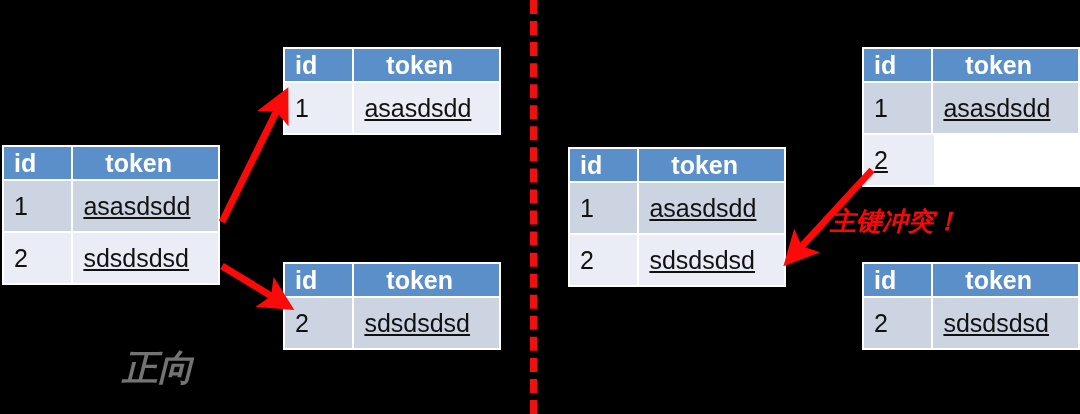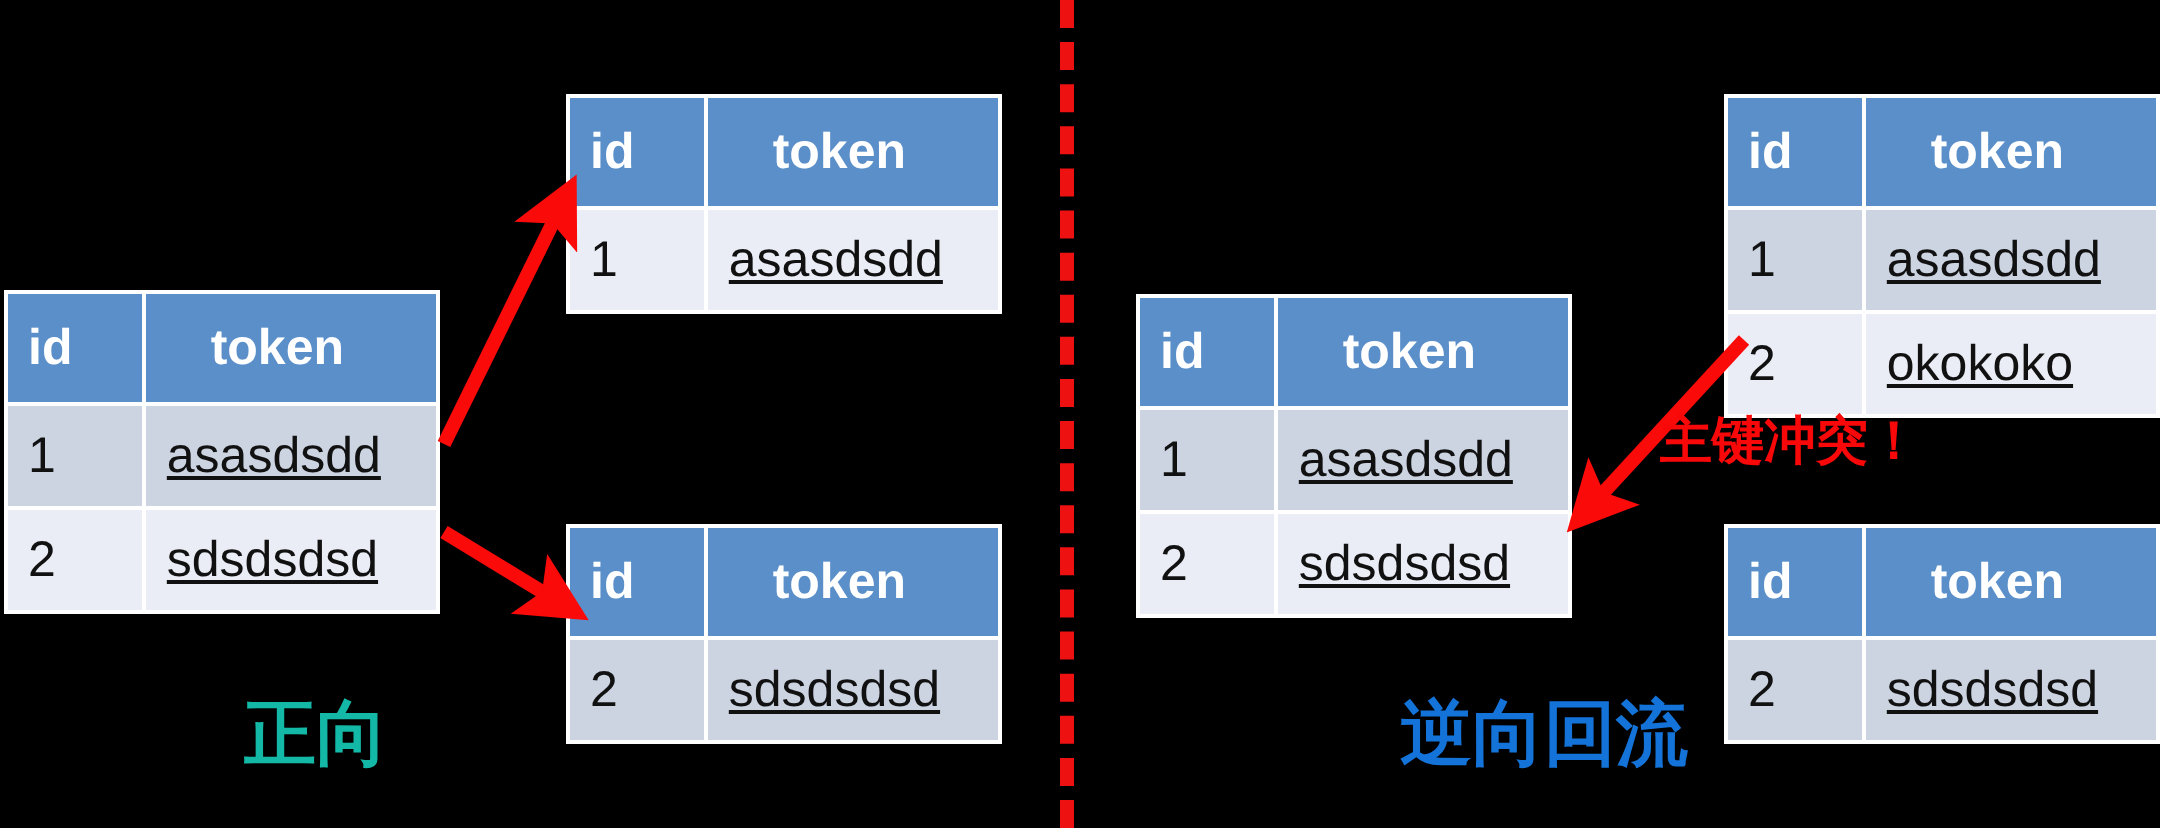--- a/index.html
+++ b/index.html
@@ -52,21 +52,21 @@
     border-top: 2px solid #ffffff;
   }
   .tbl .drow .cell:last-child { border-right: none; text-decoration: underline; }
 
   .tbl .drow.band-a .cell { background: #ccd4e2; }
   .tbl .drow.band-b .cell { background: #eaedf5; }
 
   .c-id    { width: 70px; }
   .c-token { width: 146px; }
 
-  .h-head { height: 54px; }
+  .h-head { height: 32px; }
   .h-data { height: 52px; }
 
   
   #table-source       { left: 2px;   top: 145px; width: 218px; }
   #table-target-top   { left: 283px; top: 47px;  width: 218px; }
   #table-target-bot   { left: 283px; top: 262px; width: 218px; }
   #table-reverse-main { left: 568px; top: 147px; width: 218px; }
   #table-reverse-top  { left: 862px; top: 47px;  width: 218px; }
   #table-reverse-bot  { left: 862px; top: 262px; width: 218px; }
 
@@ -89,25 +89,26 @@
     pointer-events: none;
   }
 
   
   .zh-label {
     position: absolute;
     font-family: "DejaVu Sans", "Liberation Sans", sans-serif;
     font-weight: bold;
     line-height: 1;
     white-space: nowrap;
+    font-style: italic;
   }
   #label-forward {
     left: 122px; top: 350px;
     font-size: 36px;
-    color: #14b8a6;
+    color: #737373;
   }
   #label-reverse {
     left: 700px; top: 350px;
     font-size: 36px;
     color: #1473d8;
   }
   #label-conflict {
     left: 830px; top: 208px;
     font-size: 26px;
     color: #f80808;
@@ -174,21 +175,20 @@
     <div class="trow hrow">
       <div class="cell c-id h-head">id</div>
       <div class="cell c-token h-head">token</div>
     </div>
     <div class="trow drow band-a">
       <div class="cell c-id h-data">1</div>
       <div class="cell c-token h-data">asasdsdd</div>
     </div>
     <div class="trow drow band-b">
       <div class="cell c-id h-data">2</div>
-      <div class="cell c-token h-data">okokoko</div>
     </div>
   </div>
 
   <div class="tbl" id="table-reverse-bot">
     <div class="trow hrow">
       <div class="cell c-id h-head">id</div>
       <div class="cell c-token h-head">token</div>
     </div>
     <div class="trow drow band-a">
       <div class="cell c-id h-data">2</div>
@@ -207,17 +207,16 @@
 
     <line x1="222" y1="222" x2="284" y2="96" stroke="#fb0a0a" stroke-width="7" marker-end="url(#ah)"></line>
 
     <line x1="222" y1="266" x2="286" y2="305" stroke="#fb0a0a" stroke-width="7" marker-end="url(#ah)"></line>
 
     <line x1="872" y1="170" x2="790" y2="259" stroke="#fb0a0a" stroke-width="7" marker-end="url(#ah)"></line>
   </svg>
 
   <div class="zh-label" id="label-forward">正向</div>
 
-  <div class="zh-label" id="label-reverse">逆向回流</div>
 
   <div class="zh-label" id="label-conflict">主键冲突！</div>
 
 </div>
 
 </body></html>

